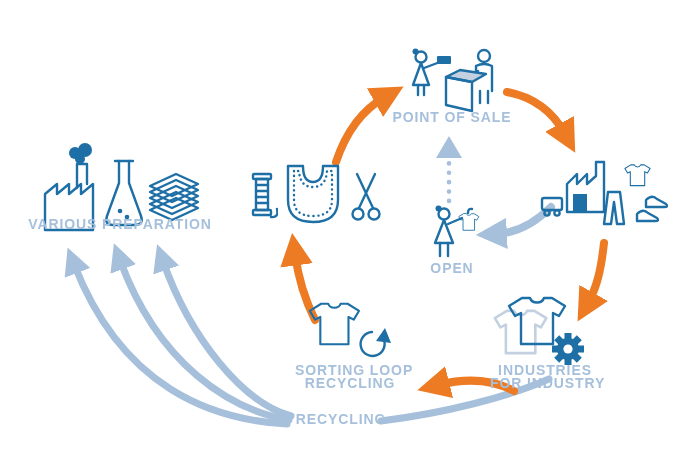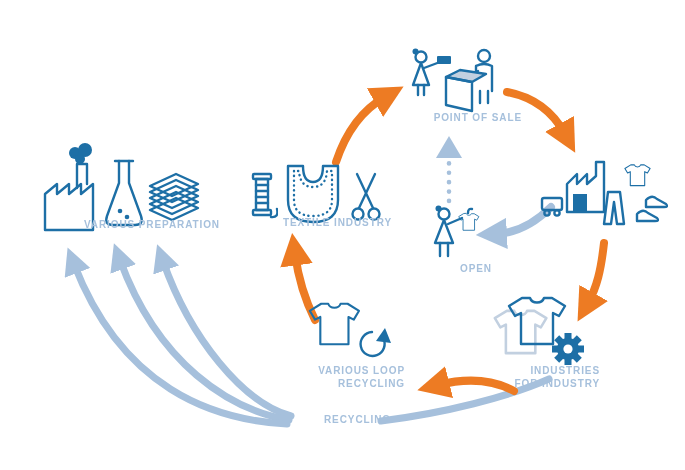--- a/index.html
+++ b/index.html
@@ -4,22 +4,22 @@
 <style>
   html,body{margin:0;padding:0;background:#fff;}
   .canvas{
     position:relative;width:685px;height:470px;overflow:hidden;background:#fff;
     font-family:"Liberation Sans",sans-serif;
   }
   .layer{position:absolute;left:0;top:0;}
   .icon{position:absolute;}
   .ic{stroke:var(--icon-blue);fill:none;stroke-width:2.4;stroke-linejoin:round;stroke-linecap:round;}
   .node-label{
-    position:absolute;text-align:right;
-    font-size:10px;font-weight:700;letter-spacing:.9px;line-height:13px;
+    position:absolute;text-align:center;
+    font-size:14px;font-weight:700;letter-spacing:.9px;line-height:13px;
     color:var(--soft-blue);
     -webkit-user-select:none;user-select:none;white-space:nowrap;
   }
 </style>
 </head>
 <body>
 
 <div class="canvas">
 
   <svg class="layer" width="685" height="470" viewBox="0 0 685 470">
@@ -80,21 +80,20 @@
   </svg>
   <svg class="icon" style="left:278px;top:158px" width="70" height="72" viewBox="0 0 70 72">
     <path class="ic" d="M10 8 L10 42 Q10 64 35 64 Q60 64 60 42 L60 8 L45 8 Q45 24 35 24 Q25 24 25 8 Z"></path>
     <path class="ic" stroke-width="2" stroke-dasharray="0.2 4.6" d="M16 13 L16 42 Q16 58 35 58 Q54 58 54 42 L54 13 L49 13 Q48 29 35 29 Q22 29 21 13 Z"></path>
   </svg>
   <svg class="icon" style="left:349px;top:170px" width="34" height="55" viewBox="0 0 34 55">
     <path class="ic" stroke-width="2.2" d="M8 4 L24 38 M26 4 L10 38"></path>
     <circle class="ic" stroke-width="2.2" cx="9" cy="44" r="5.5"></circle>
     <circle class="ic" stroke-width="2.2" cx="25" cy="44" r="5.5"></circle>
   </svg>
-  <div class="node-label" style="left:232px;top:216px;width:160px">TEXTILE INDUSTRY</div>
 
   <svg class="icon" style="left:405px;top:45px" width="95" height="70" viewBox="0 0 95 70">
     <circle cx="10.5" cy="6.5" r="3" fill="var(--icon-blue)"></circle>
     <circle class="ic" stroke-width="2.2" cx="16" cy="12" r="5.5"></circle>
     <path class="ic" stroke-width="2.2" d="M16 18 L8 40 H24 Z"></path>
     <path class="ic" stroke-width="2.2" d="M13 40 V50 M19 40 V50"></path>
     <path class="ic" stroke-width="2.2" d="M19 23 L35 17"></path>
     <rect x="32" y="11" width="14" height="8" rx="1" fill="var(--icon-blue)"></rect>
     <circle class="ic" stroke-width="2.2" cx="79" cy="11" r="6"></circle>
     <path class="ic" stroke-width="2.2" d="M71 21 Q79 17 87 21 V46 M71 21 V33"></path>
@@ -156,21 +155,21 @@
   <svg class="icon" style="left:306px;top:300px" width="92" height="64" viewBox="0 0 92 64">
     <g transform="translate(2,2) scale(0.88)">
       <path class="ic" stroke-width="2.8" d="M15 2 L2 10 L8 20 L14 17 V48 H46 V17 L52 20 L58 10 L45 2 L37 2 C35 8 25 8 23 2 Z"></path>
     </g>
     <g>
       <path class="ic" stroke-width="4" d="M66 32 A12 12 0 1 0 77 38"></path>
       <polygon points="70,41 85,43 79,28" fill="var(--icon-blue)"></polygon>
     </g>
   </svg>
   <div class="node-label" style="left:295px;top:364px;width:110px">
-    <div>VARIOUS LOOP</div>
+    <div>SORTING LOOP</div>
     <div>RECYCLING</div>
   </div>
 
   <div class="node-label" style="left:291px;top:413px;width:100px">
     <div>RECYCLING</div>
   </div>
 
 </div>
 
 </body></html>

